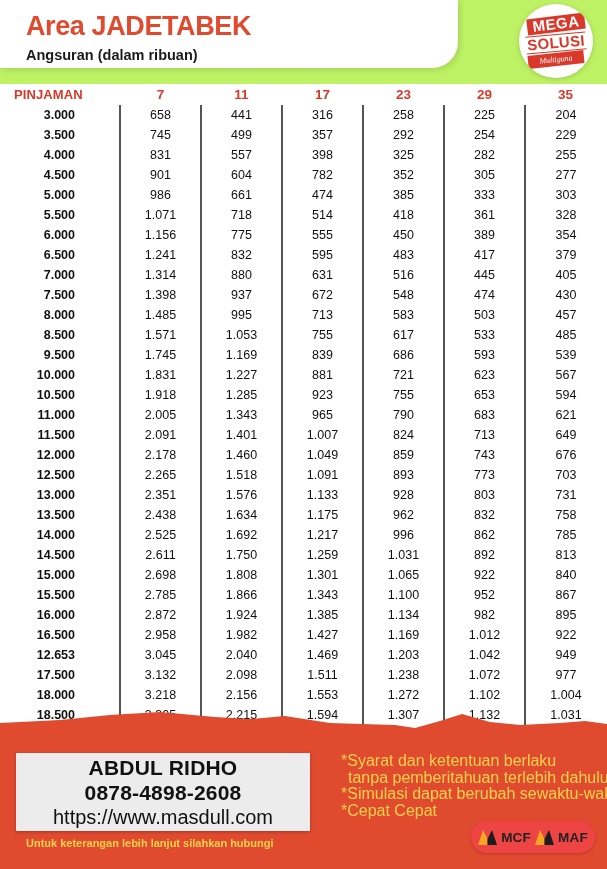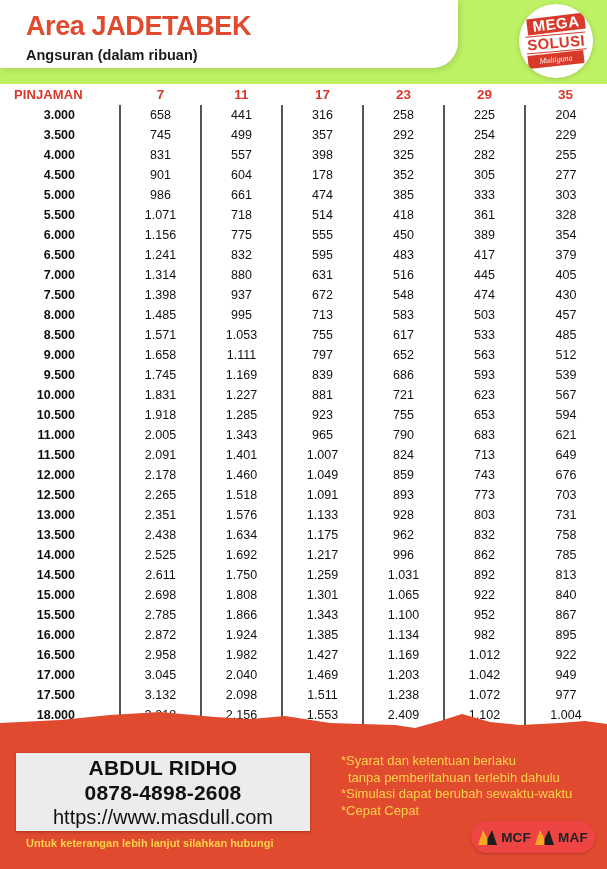--- a/index.html
+++ b/index.html
@@ -112,21 +112,21 @@
   .contact-caption{
     position:absolute;left:26px;top:128px;
     font-size:11px;font-weight:bold;color:#FFD24A;
     font-family:"Liberation Sans Narrow","Liberation Sans",sans-serif;
     white-space:nowrap;
   }
   .notes{
     position:absolute;left:341px;top:44px;width:250px;
   }
   .note-line{
-    font-size:13px;color:#FFD24A;line-height:16.5px;
+    font-size:16px;color:#FFD24A;line-height:16.5px;
     font-family:"Liberation Sans Narrow","Liberation Sans",sans-serif;
     white-space:nowrap;
   }
   .note-line.cont{padding-left:7px;}
   .mcf-pill{
     position:absolute;right:12px;top:112px;width:124px;height:32px;
     background:#ef4444;border-radius:16px;
     display:flex;align-items:center;justify-content:center;gap:4px;
     box-shadow:0 1px 3px rgba(0,0,0,0.2);
   }
@@ -203,21 +203,21 @@
             <td class="cn sep">557</td>
             <td class="cn sep">398</td>
             <td class="cn sep">325</td>
             <td class="cn sep">282</td>
             <td class="cn sep">255</td>
           </tr>
           <tr>
             <td class="c0">4.500</td>
             <td class="cn sep">901</td>
             <td class="cn sep">604</td>
-            <td class="cn sep">178</td>
+            <td class="cn sep">782</td>
             <td class="cn sep">352</td>
             <td class="cn sep">305</td>
             <td class="cn sep">277</td>
           </tr>
           <tr>
             <td class="c0">5.000</td>
             <td class="cn sep">986</td>
             <td class="cn sep">661</td>
             <td class="cn sep">474</td>
             <td class="cn sep">385</td>
@@ -281,29 +281,20 @@
           <tr>
             <td class="c0">8.500</td>
             <td class="cn sep">1.571</td>
             <td class="cn sep">1.053</td>
             <td class="cn sep">755</td>
             <td class="cn sep">617</td>
             <td class="cn sep">533</td>
             <td class="cn sep">485</td>
           </tr>
           <tr>
-            <td class="c0">9.000</td>
-            <td class="cn sep">1.658</td>
-            <td class="cn sep">1.111</td>
-            <td class="cn sep">797</td>
-            <td class="cn sep">652</td>
-            <td class="cn sep">563</td>
-            <td class="cn sep">512</td>
-          </tr>
-          <tr>
             <td class="c0">9.500</td>
             <td class="cn sep">1.745</td>
             <td class="cn sep">1.169</td>
             <td class="cn sep">839</td>
             <td class="cn sep">686</td>
             <td class="cn sep">593</td>
             <td class="cn sep">539</td>
           </tr>
           <tr>
             <td class="c0">10.000</td>
@@ -425,21 +416,21 @@
           <tr>
             <td class="c0">16.500</td>
             <td class="cn sep">2.958</td>
             <td class="cn sep">1.982</td>
             <td class="cn sep">1.427</td>
             <td class="cn sep">1.169</td>
             <td class="cn sep">1.012</td>
             <td class="cn sep">922</td>
           </tr>
           <tr>
-            <td class="c0">17.000</td>
+            <td class="c0">12.653</td>
             <td class="cn sep">3.045</td>
             <td class="cn sep">2.040</td>
             <td class="cn sep">1.469</td>
             <td class="cn sep">1.203</td>
             <td class="cn sep">1.042</td>
             <td class="cn sep">949</td>
           </tr>
           <tr>
             <td class="c0">17.500</td>
             <td class="cn sep">3.132</td>
@@ -447,21 +438,21 @@
             <td class="cn sep">1.511</td>
             <td class="cn sep">1.238</td>
             <td class="cn sep">1.072</td>
             <td class="cn sep">977</td>
           </tr>
           <tr>
             <td class="c0">18.000</td>
             <td class="cn sep">3.218</td>
             <td class="cn sep">2.156</td>
             <td class="cn sep">1.553</td>
-            <td class="cn sep">2.409</td>
+            <td class="cn sep">1.272</td>
             <td class="cn sep">1.102</td>
             <td class="cn sep">1.004</td>
           </tr>
           <tr>
             <td class="c0">18.500</td>
             <td class="cn sep">3.305</td>
             <td class="cn sep">2.215</td>
             <td class="cn sep">1.594</td>
             <td class="cn sep">1.307</td>
             <td class="cn sep">1.132</td>

